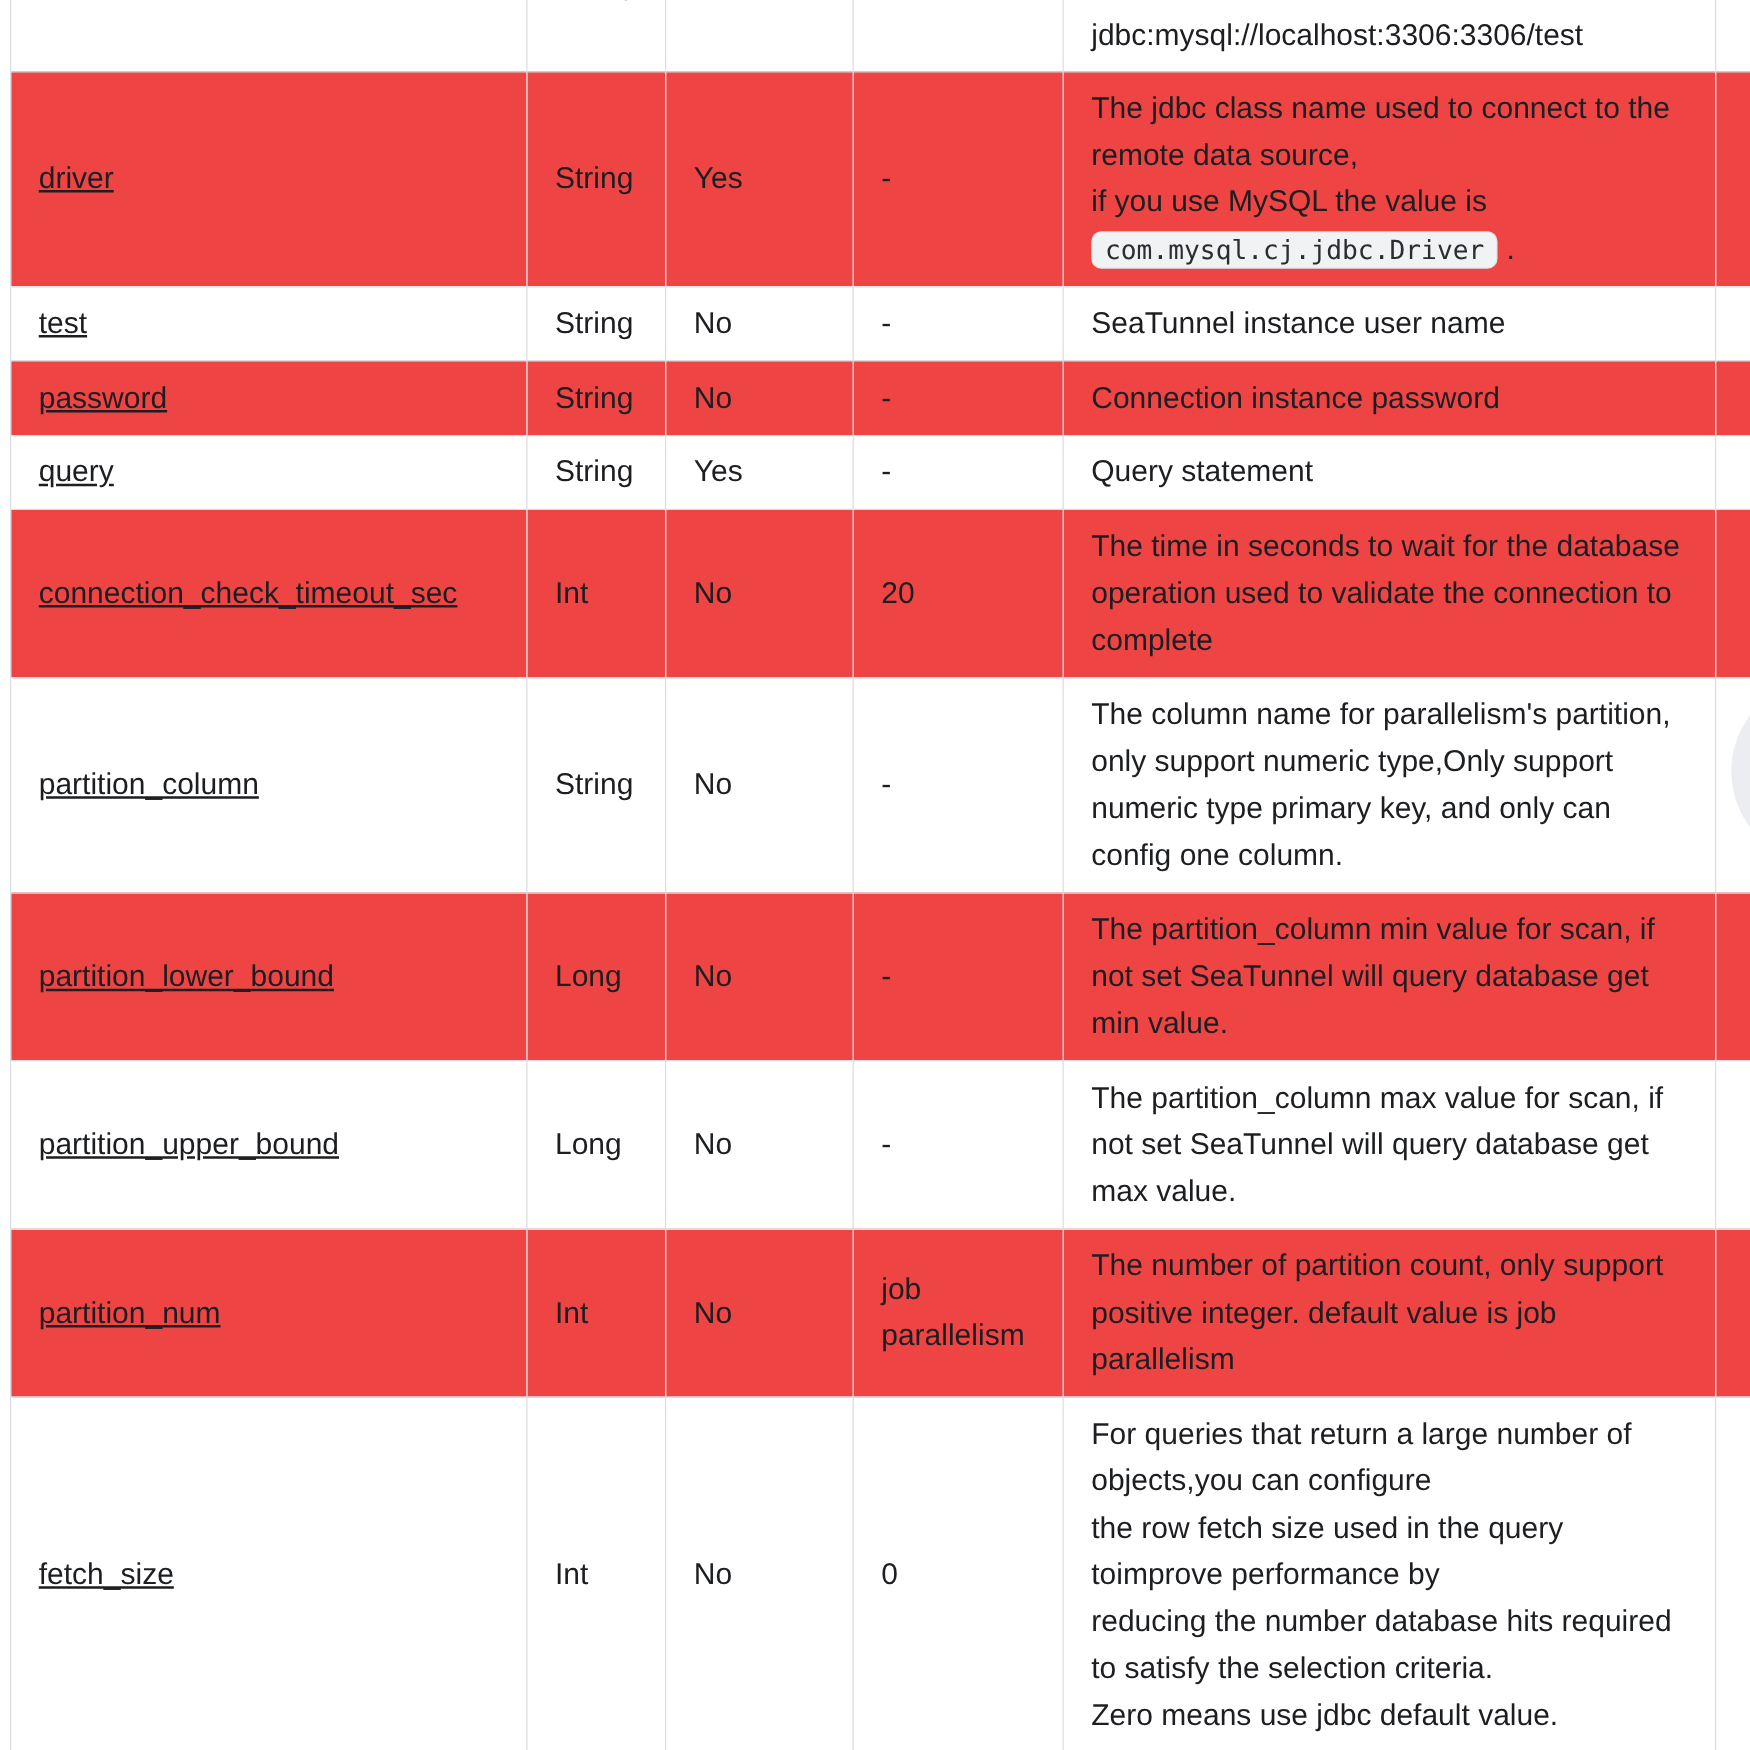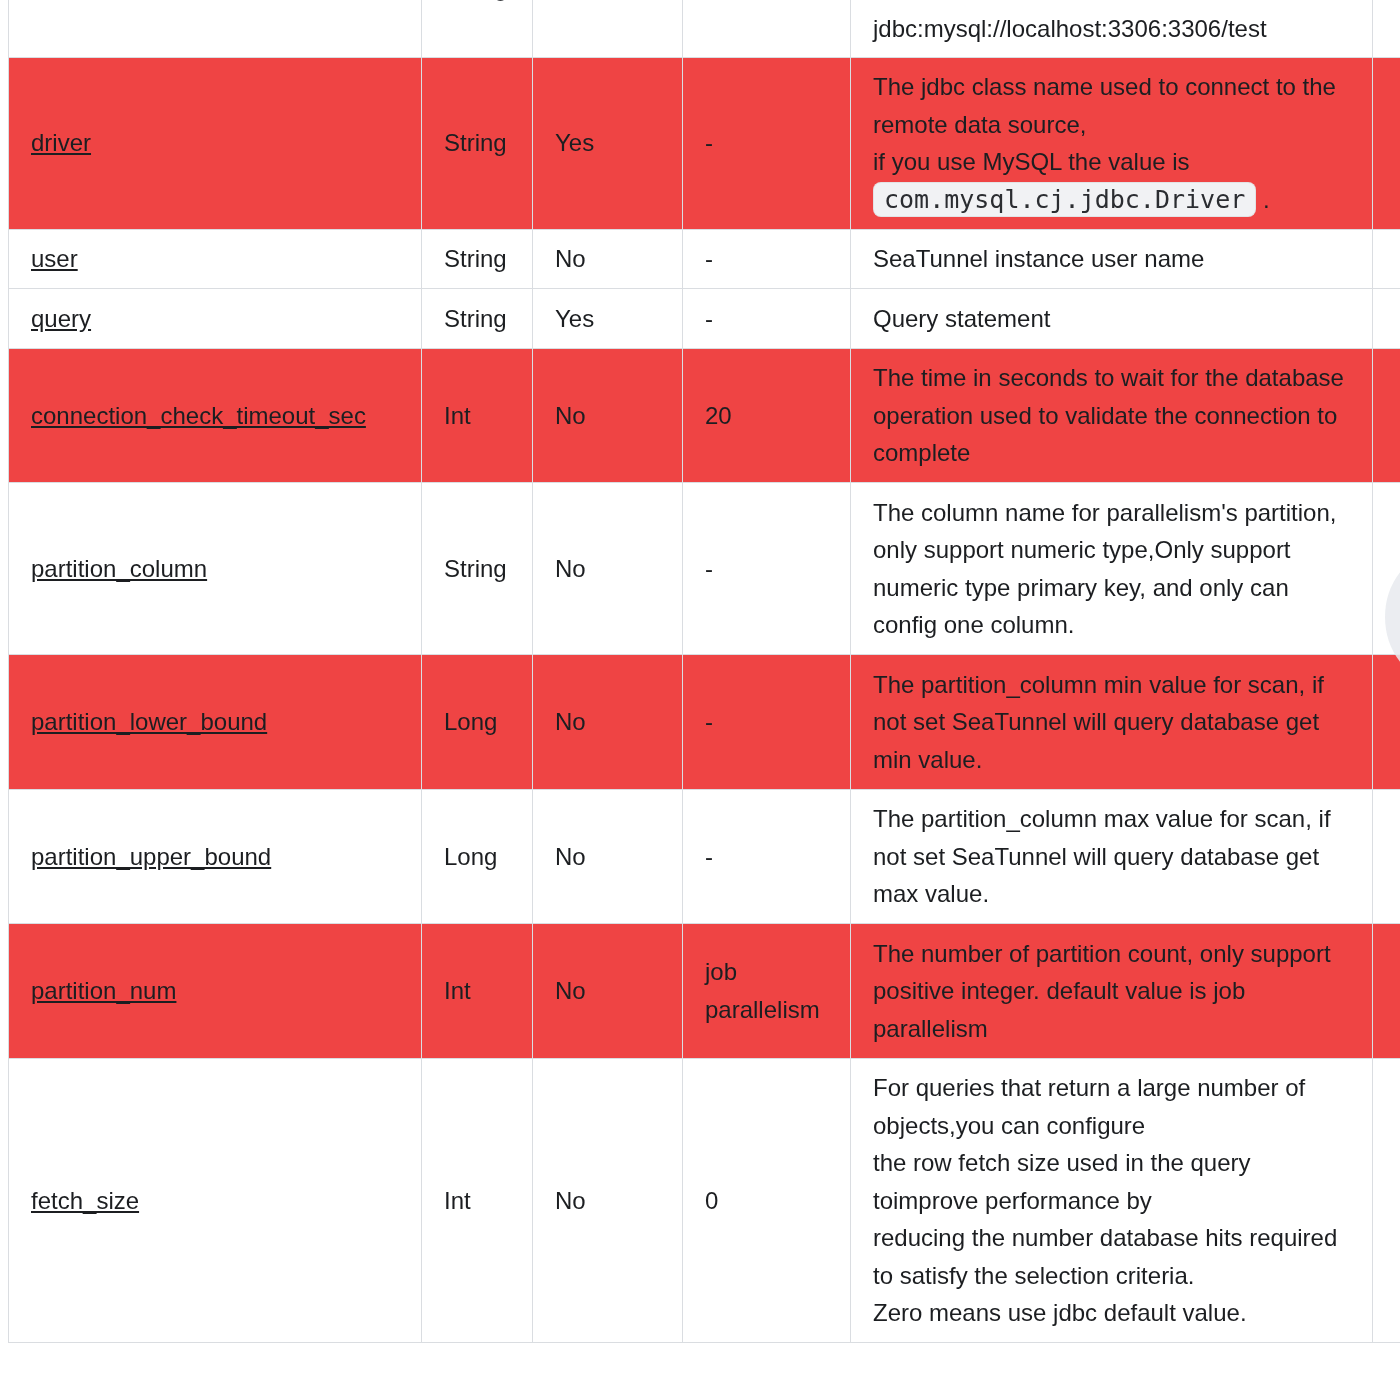--- a/index.html
+++ b/index.html
@@ -51,21 +51,21 @@
   tr.cut-row td.col-type { position: relative; overflow: hidden; }
   .remnant {
     position: absolute;
     top: -31px; left: 23px;
     line-height: 37.5px;
     color: #3a3d41;
   }
 
   code.inline-code {
     font-family: "DejaVu Sans Mono", "Liberation Mono", monospace;
-    font-size: 25px;
+    font-size: 21px;
     line-height: 30px;
     background: #f1f2f4;
     border: 1px solid rgba(0,0,0,0.06);
     border-radius: 8px;
     padding: 2px 10px;
     color: #2b2d31;
     white-space: nowrap;
   }
 
   
@@ -106,25 +106,33 @@
       </tr>
     <tr class="striped">
           <td class="col-name">driver</td>
           <td class="col-type">String</td>
           <td class="col-required">Yes</td>
           <td class="col-default">-</td>
           <td class="col-description">The jdbc class name used to connect to the remote data source,<br>if you use MySQL the value is <code class="inline-code">com.mysql.cj.jdbc.Driver</code> .</td>
           <td class="col-extra"></td>
         </tr>
         <tr>
-          <td class="col-name">user</td>
+          <td class="col-name">test</td>
           <td class="col-type">String</td>
           <td class="col-required">No</td>
           <td class="col-default">-</td>
           <td class="col-description">SeaTunnel instance user name</td>
+          <td class="col-extra"></td>
+        </tr>
+        <tr class="striped">
+          <td class="col-name">password</td>
+          <td class="col-type">String</td>
+          <td class="col-required">No</td>
+          <td class="col-default">-</td>
+          <td class="col-description">Connection instance password</td>
           <td class="col-extra"></td>
         </tr>
         <tr>
           <td class="col-name">query</td>
           <td class="col-type">String</td>
           <td class="col-required">Yes</td>
           <td class="col-default">-</td>
           <td class="col-description">Query statement</td>
           <td class="col-extra"></td>
         </tr>

